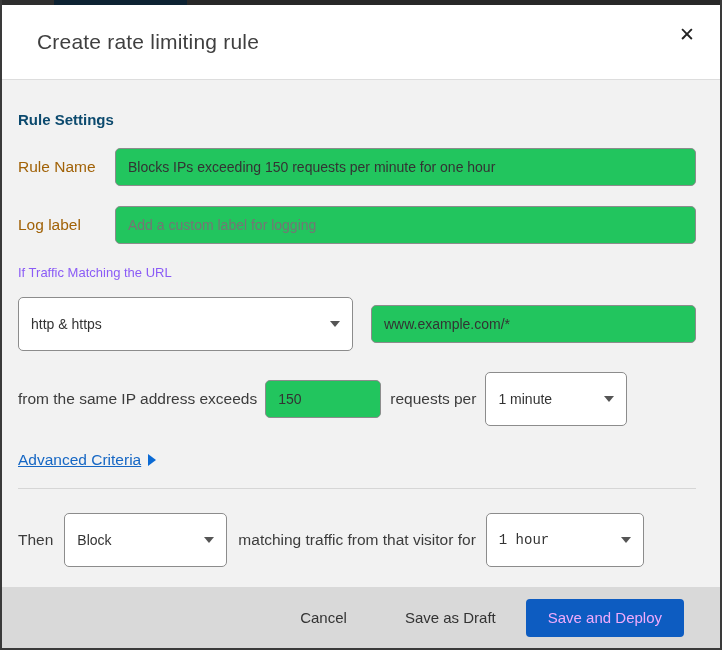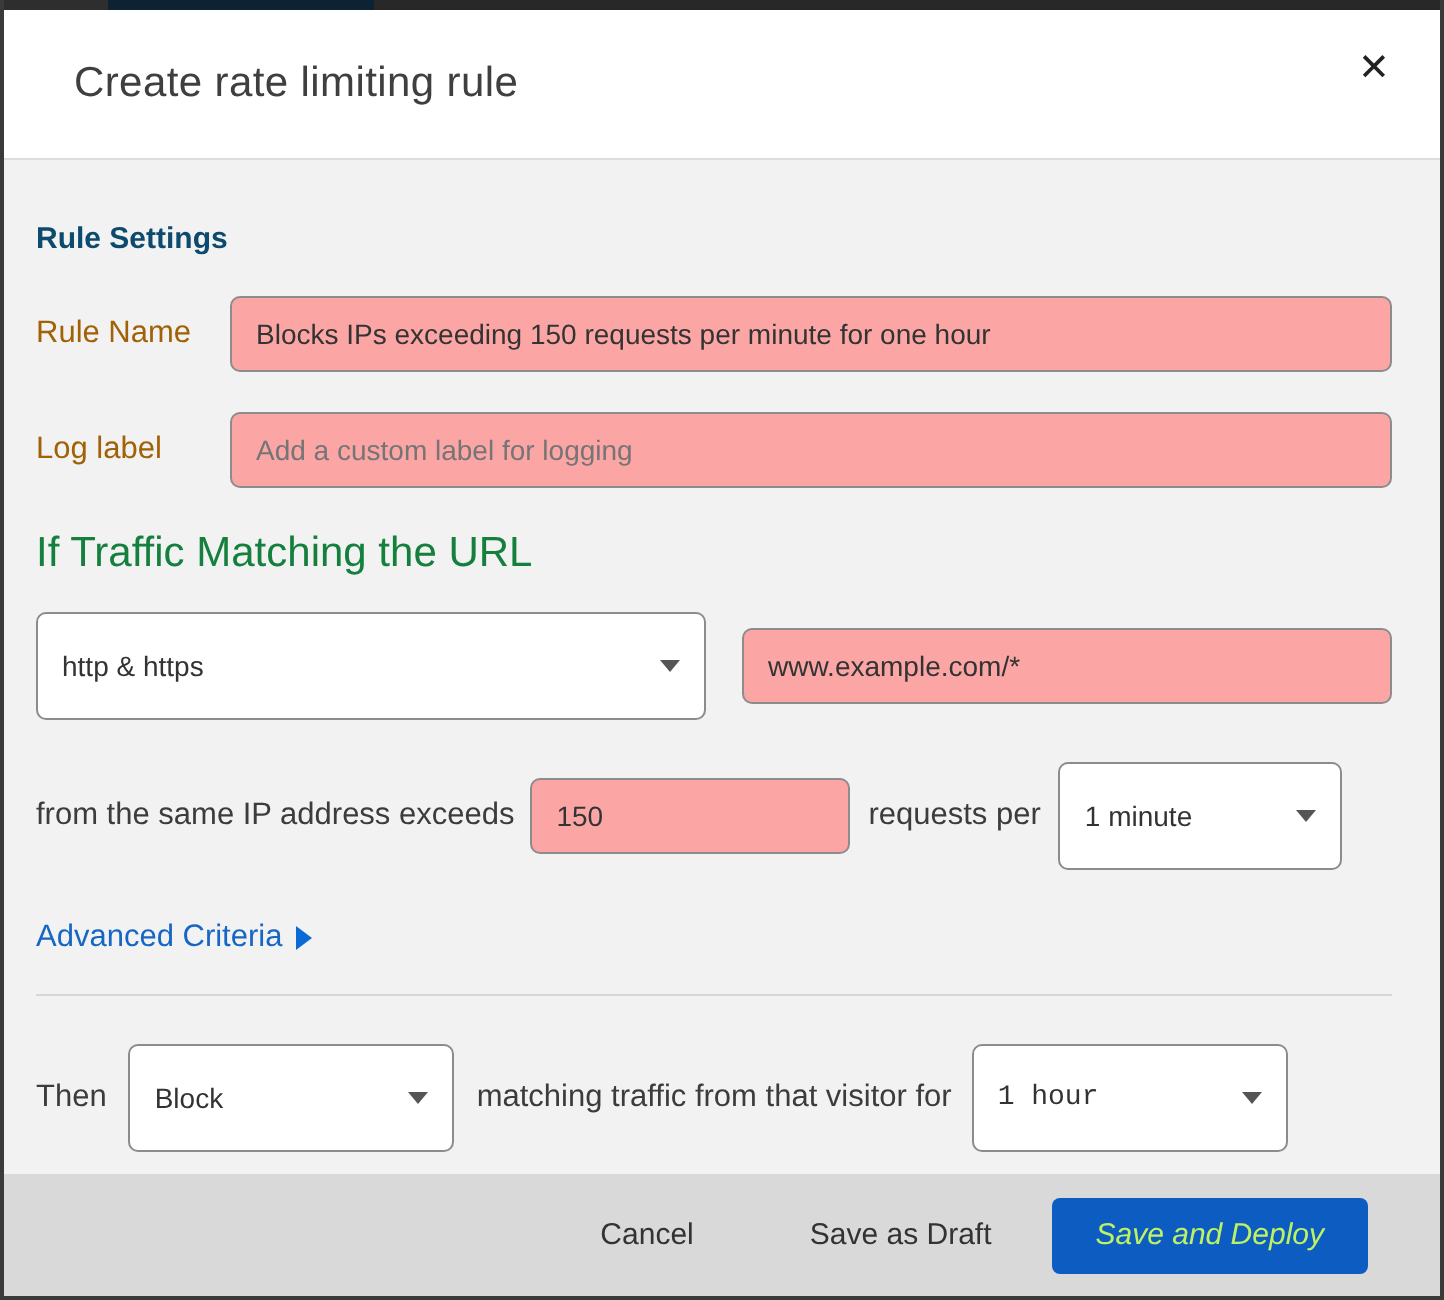--- a/index.html
+++ b/index.html
@@ -66,33 +66,33 @@
   .field-row { margin-top: 20px; }
   .field-label {
     flex: 0 0 97px;
     font-size: 15.5px;
     color: #a16207;
   }
   .text-input {
     height: 38px;
     border: 1px solid #8c8c8c;
     border-radius: 5px;
-    background: #fca5a5;
+    background: #22c55e;
     padding: 0 12px;
     font-size: 14px;
     color: #333333;
     font-family: "Liberation Sans", "DejaVu Sans", sans-serif;
     outline: none;
   }
   .text-input::placeholder { color: #757575; opacity: 1; }
   .grow { flex: 1 1 auto; }
   .group-heading {
     margin-top: 21px;
-    font-size: 21px;
-    color: #15803d;
+    font-size: 13px;
+    color: #8b5cf6;
   }
   .scheme-row { margin-top: 17px; }
   .select-box {
     height: 54px;
     border: 1px solid #8c8c8c;
     border-radius: 5px;
     background: #ffffff;
     display: flex; align-items: center;
     padding: 0 12px;
     font-size: 14px;
@@ -104,29 +104,30 @@
     width: 0; height: 0;
     border-left: 5px solid transparent;
     border-right: 5px solid transparent;
     border-top: 6px solid #555555;
     margin-left: 10px;
     flex: 0 0 auto;
   }
   .scheme-select { flex: 0 0 335px; margin-right: 18px; }
   .threshold-row { margin-top: 21px; }
   .inline-text { font-size: 15.5px; color: #3c3c3c; white-space: nowrap; }
-  .requests-input { width: 160px; margin-left: 8px; margin-right: 9px; }
+  .requests-input { width: 116px; margin-left: 8px; margin-right: 9px; }
   .period-select { flex: 0 0 142px; margin-left: 9px; }
   .advanced-link {
     margin-top: 25px;
     display: inline-flex; align-items: center;
     background: none; border: none;
     font-size: 15.5px;
     cursor: pointer;
     font-family: "Liberation Sans", "DejaVu Sans", sans-serif;
+    text-decoration: underline;
   }
   .arrow-right {
     width: 0; height: 0;
     border-top: 6px solid transparent;
     border-bottom: 6px solid transparent;
     border-left: 8px solid #0b6ad4;
     margin-left: 7px;
   }
   .divider {
     margin-top: 19px;
@@ -152,27 +153,26 @@
     cursor: pointer;
     font-family: "Liberation Sans", "DejaVu Sans", sans-serif;
     padding: 8px 10px;
   }
   .cancel-btn { margin-right: 38px; }
   .draft-btn { margin-right: 20px; }
   .primary-btn {
     background: #0d5cc1;
     border: none;
     border-radius: 4px;
-    color: #bef264;
+    color: #f0abfc;
     font-size: 15px;
     height: 38px;
     padding: 0 22px;
     cursor: pointer;
     font-family: "Liberation Sans", "DejaVu Sans", sans-serif;
-    font-style: italic;
   }
 </style>
 </head>
 <body>
 
 <div class="dialog">
 
   <div class="top-strip"></div>
 
   <div class="header">

